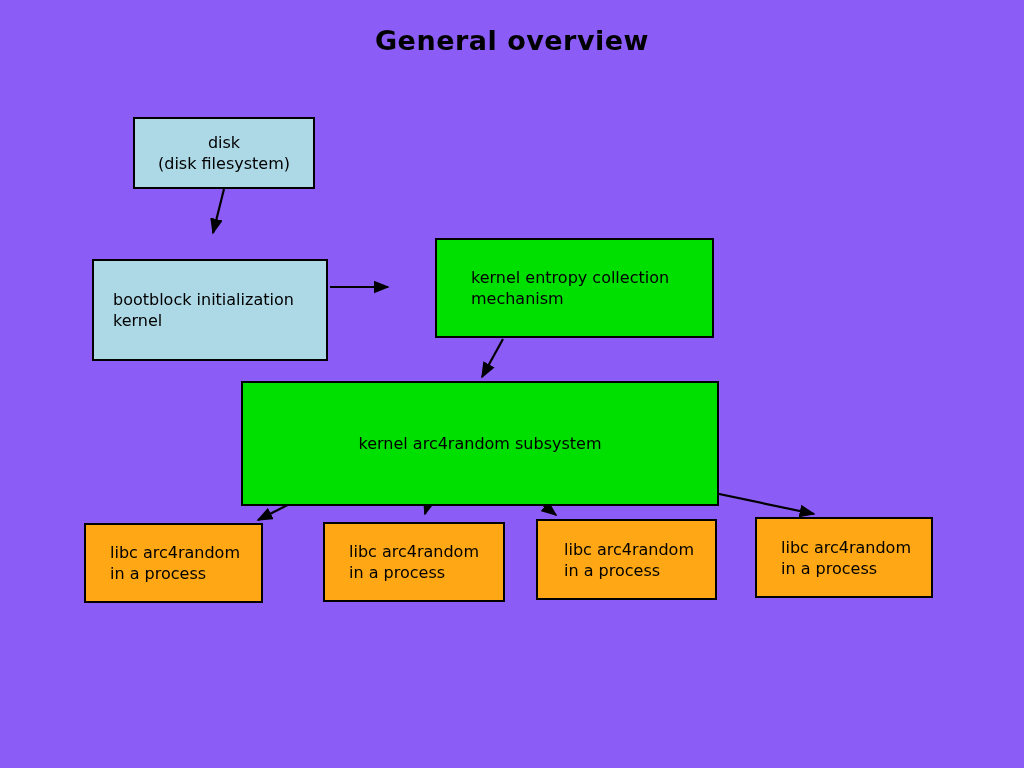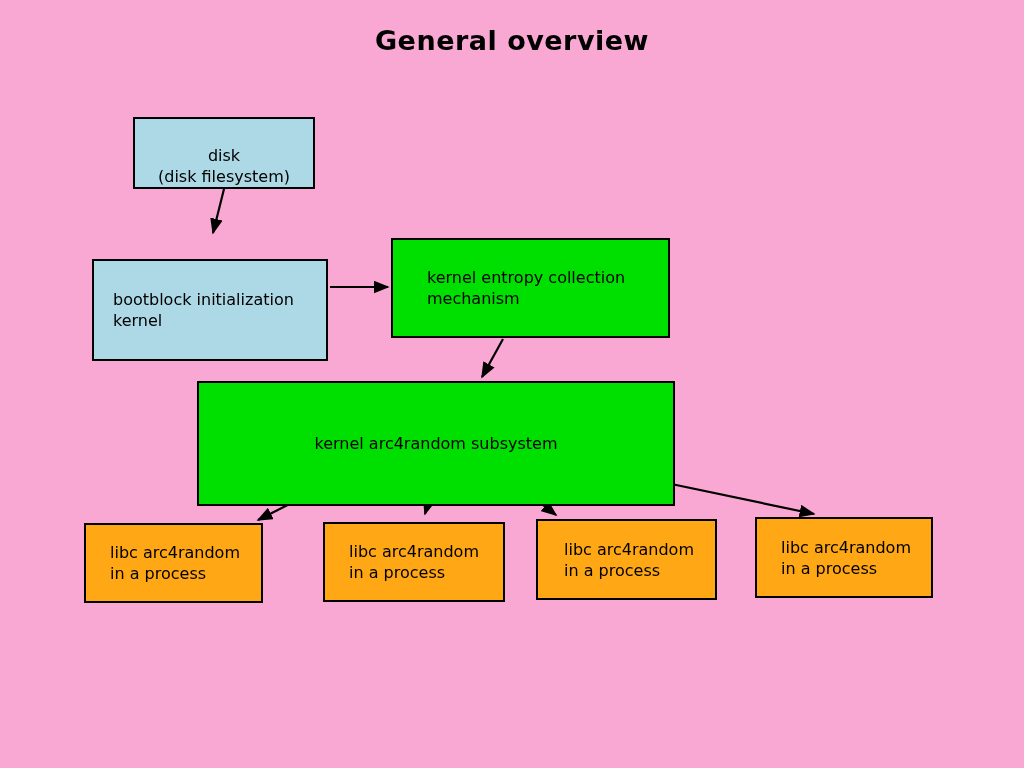--- a/index.html
+++ b/index.html
@@ -5,21 +5,21 @@
   html, body {
     margin: 0;
     padding: 0;
     background: #ffffff;
     font-family: "DejaVu Sans", sans-serif;
   }
   .canvas {
     position: relative;
     width: 1024px;
     height: 768px;
-    background: #f9a8d4;
+    background: #8b5cf6;
     overflow: hidden;
   }
   .title {
     position: absolute;
     top: 25px;
     left: 0;
     width: 100%;
     text-align: center;
     font-size: 27px;
     font-weight: bold;
@@ -44,24 +44,24 @@
     display: flex;
     flex-direction: column;
     justify-content: center;
     font-size: 16px;
     line-height: 21px;
     color: #000000;
   }
   .node .line { white-space: nowrap; }
   .node.center { align-items: center; text-align: center; }
   .bg-lightblue { background: var(--lightblue, #ADD8E6); }
-  .bg-green     { background: var(--green, #00E000); }
+  .bg-green     { background: var(--green, #00E000); margin-left: 44px; }
   .bg-orange    { background: var(--orange, #FFA714); }
 
-  #node-disk      { left: 133px; top: 117px; width: 182px; height: 72px; justify-content: flex-end; }
+  #node-disk      { left: 133px; top: 117px; width: 182px; height: 72px; }
   #node-bootblock { left:  92px; top: 236px; width: 236px; height: 102px; padding-left: 19px; margin-top: 23px; }
   #node-entropy   { left: 391px; top: 238px; width: 279px; height: 100px; padding-left: 34px; }
   #node-subsystem { left: 197px; top: 381px; width: 478px; height: 125px; }
   #node-libc1     { left:  84px; top: 523px; width: 179px; height: 80px; padding-left: 24px; }
   #node-libc2     { left: 323px; top: 522px; width: 182px; height: 80px; padding-left: 24px; }
   #node-libc3     { left: 536px; top: 519px; width: 181px; height: 81px; padding-left: 26px; }
   #node-libc4     { left: 755px; top: 517px; width: 178px; height: 81px; padding-left: 24px; }
 </style>
 </head>
 <body>

